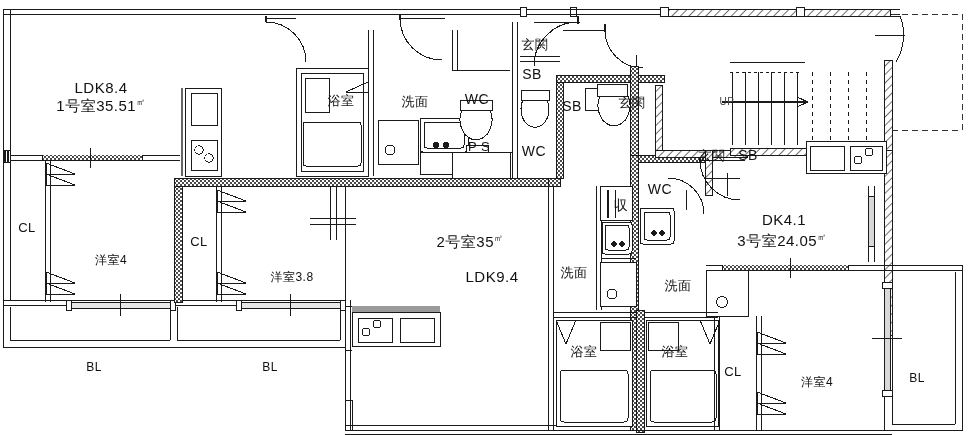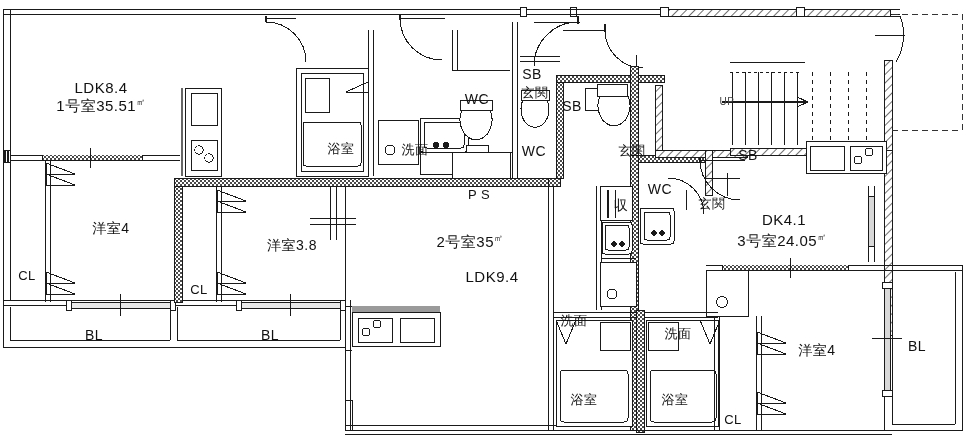--- a/index.html
+++ b/index.html
@@ -2,22 +2,22 @@
 <html><head>
 <meta charset="utf-8">
 <style>
   html,body{margin:0;padding:0;background:#ffffff;}
   body{font-family:"Liberation Sans","DejaVu Sans",sans-serif;}
   #plan{position:relative;width:971px;height:435px;background:#ffffff;overflow:hidden;}
   #plan svg{position:absolute;left:0;top:0;}
   .lbl{position:absolute;white-space:nowrap;color:#111111;font-family:"Liberation Sans","DejaVu Sans",sans-serif;
        letter-spacing:.5px;line-height:1;transform:translate(-50%,-50%);}
   .lbl.big{font-size:15px;}
-  .lbl.mid{font-size:14px;}
-  .lbl.sm{font-size:13px;margin-top:48px;}
+  .lbl.mid{font-size:12px;margin-top:32px;}
+  .lbl.sm{font-size:13px;}
   .lbl.xs{font-size:14px;}
   .lbl.tiny{font-size:10px;color:#444;}
   .sup{font-size:9px;vertical-align:super;}
 </style>
 </head>
 <body>
 
 <div id="plan">
 
 <svg width="971" height="435" viewBox="0 0 971 435">

